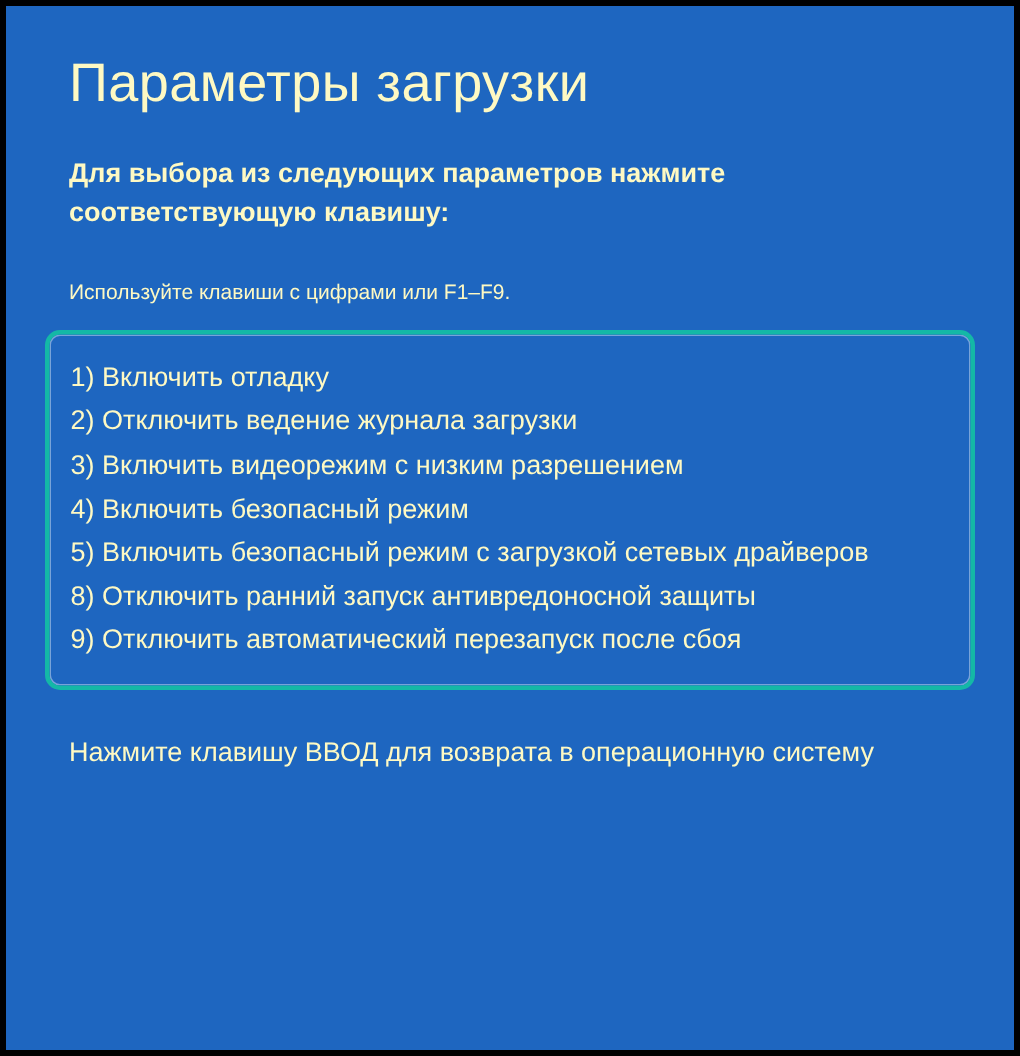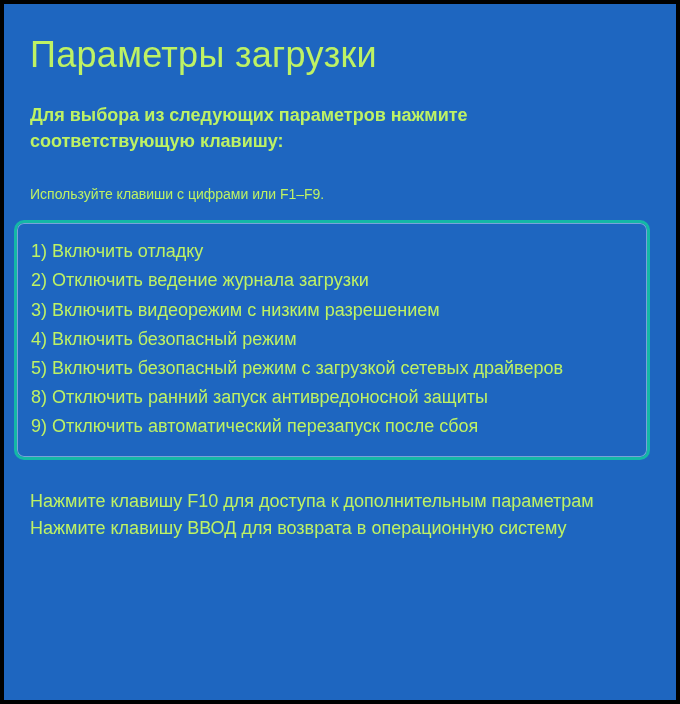--- a/index.html
+++ b/index.html
@@ -14,22 +14,22 @@
       font-family: "Segoe UI Light", "Segoe UI", Arial, sans-serif;
       overflow: hidden;
     }
     .screen {
       position: absolute;
       top: 4px;
       left: 4px;
       right: 4px;
       bottom: 4px;
       background: #1e66c0;
-      padding: 30px 42px 40px 26px;
-      color: #bef264;
+      padding: 30px 42px 40px 42px;
+      color: #fef9c3;
     }
     .title {
       font-size: 36px;
       font-weight: 300;
       margin-bottom: 26px;
       letter-spacing: 0.3px;
     }
     .instruction {
       font-size: 18px;
       font-weight: 700;
@@ -87,15 +87,14 @@
       <span>5</span>) <span>Включить безопасный режим с загрузкой сетевых драйверов</span>
     </div>
     <div class="option">
       <span>8</span>) <span>Отключить ранний запуск антивредоносной защиты</span>
     </div>
     <div class="option">
       <span>9</span>) <span>Отключить автоматический перезапуск после сбоя</span>
     </div>
   </div>
 
-  <p class="footer-line">Нажмите клавишу F10 для доступа к дополнительным параметрам</p>
   <p class="footer-line">Нажмите клавишу ВВОД для возврата в операционную систему</p>
 </div>
 
 </body></html>

